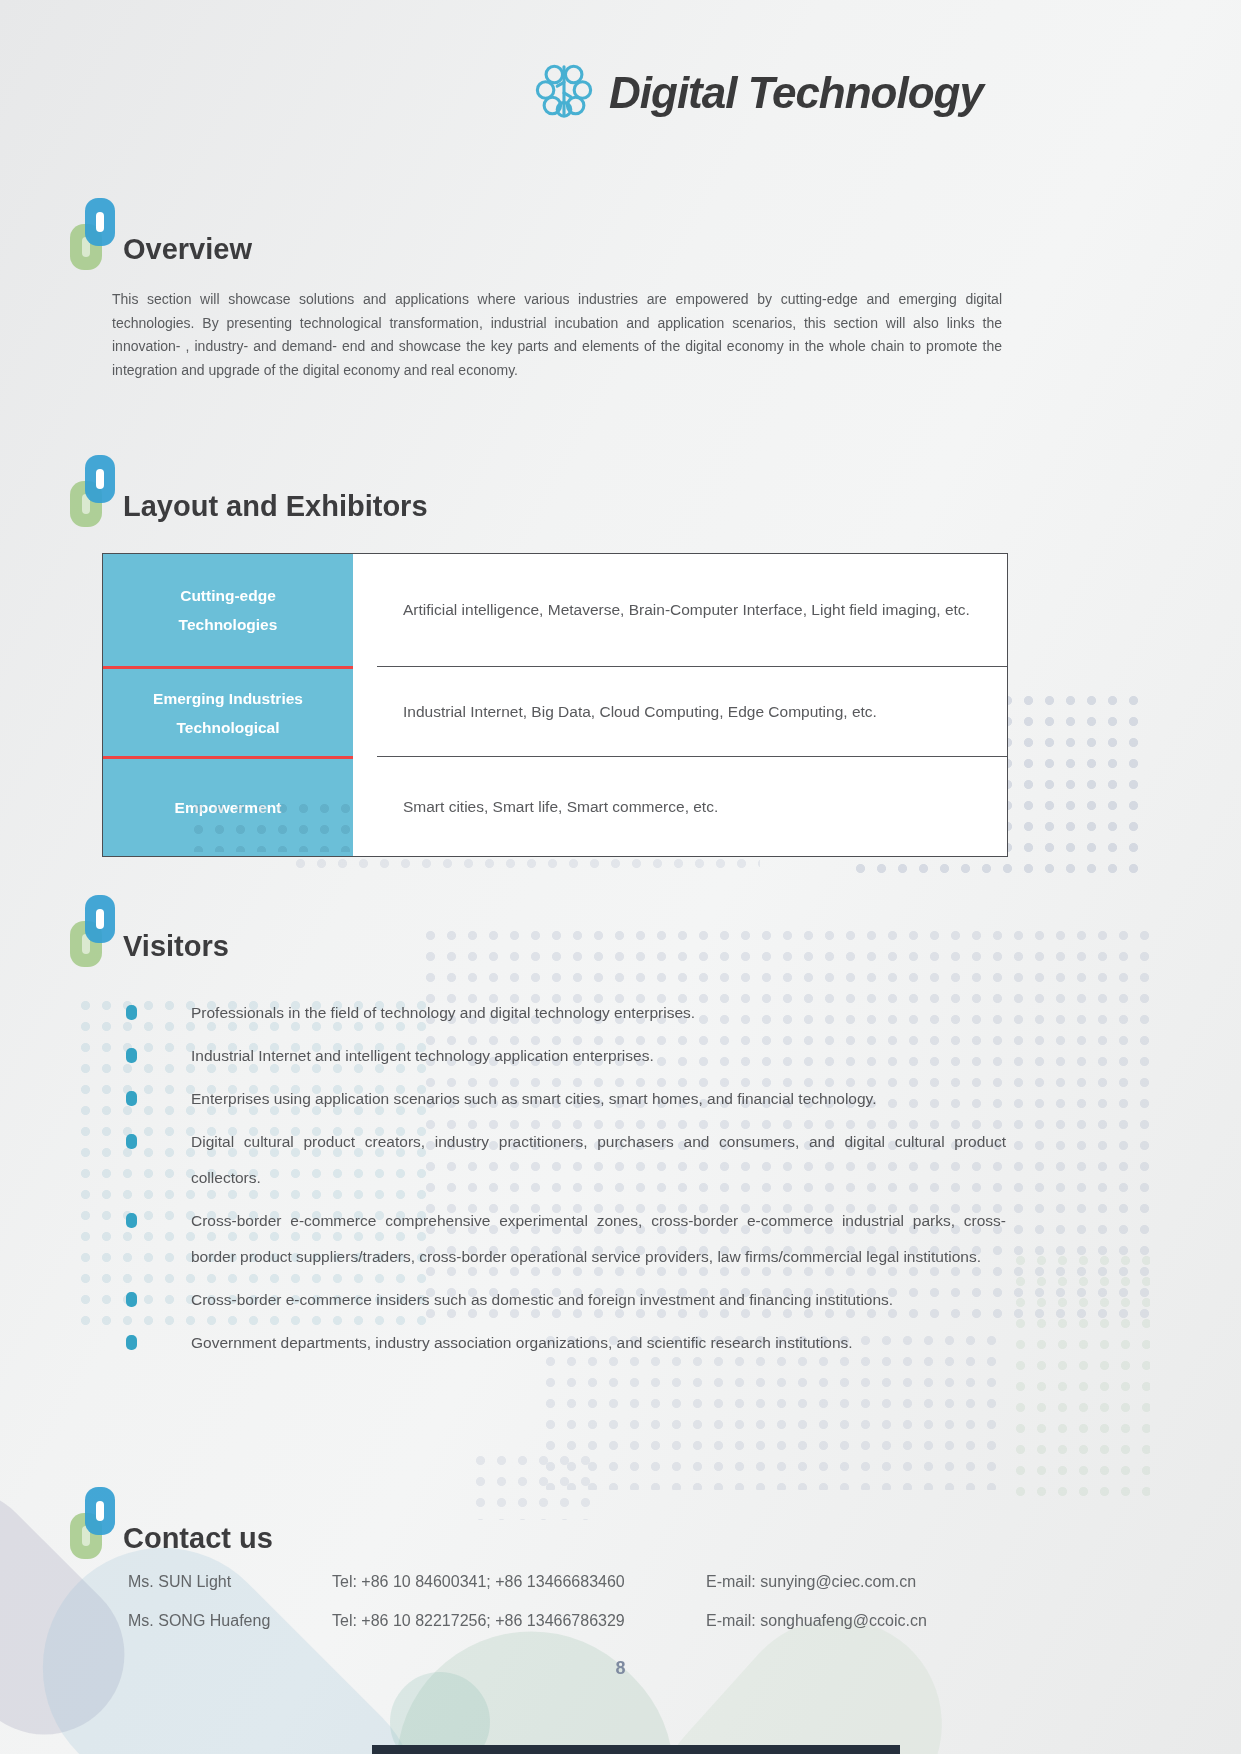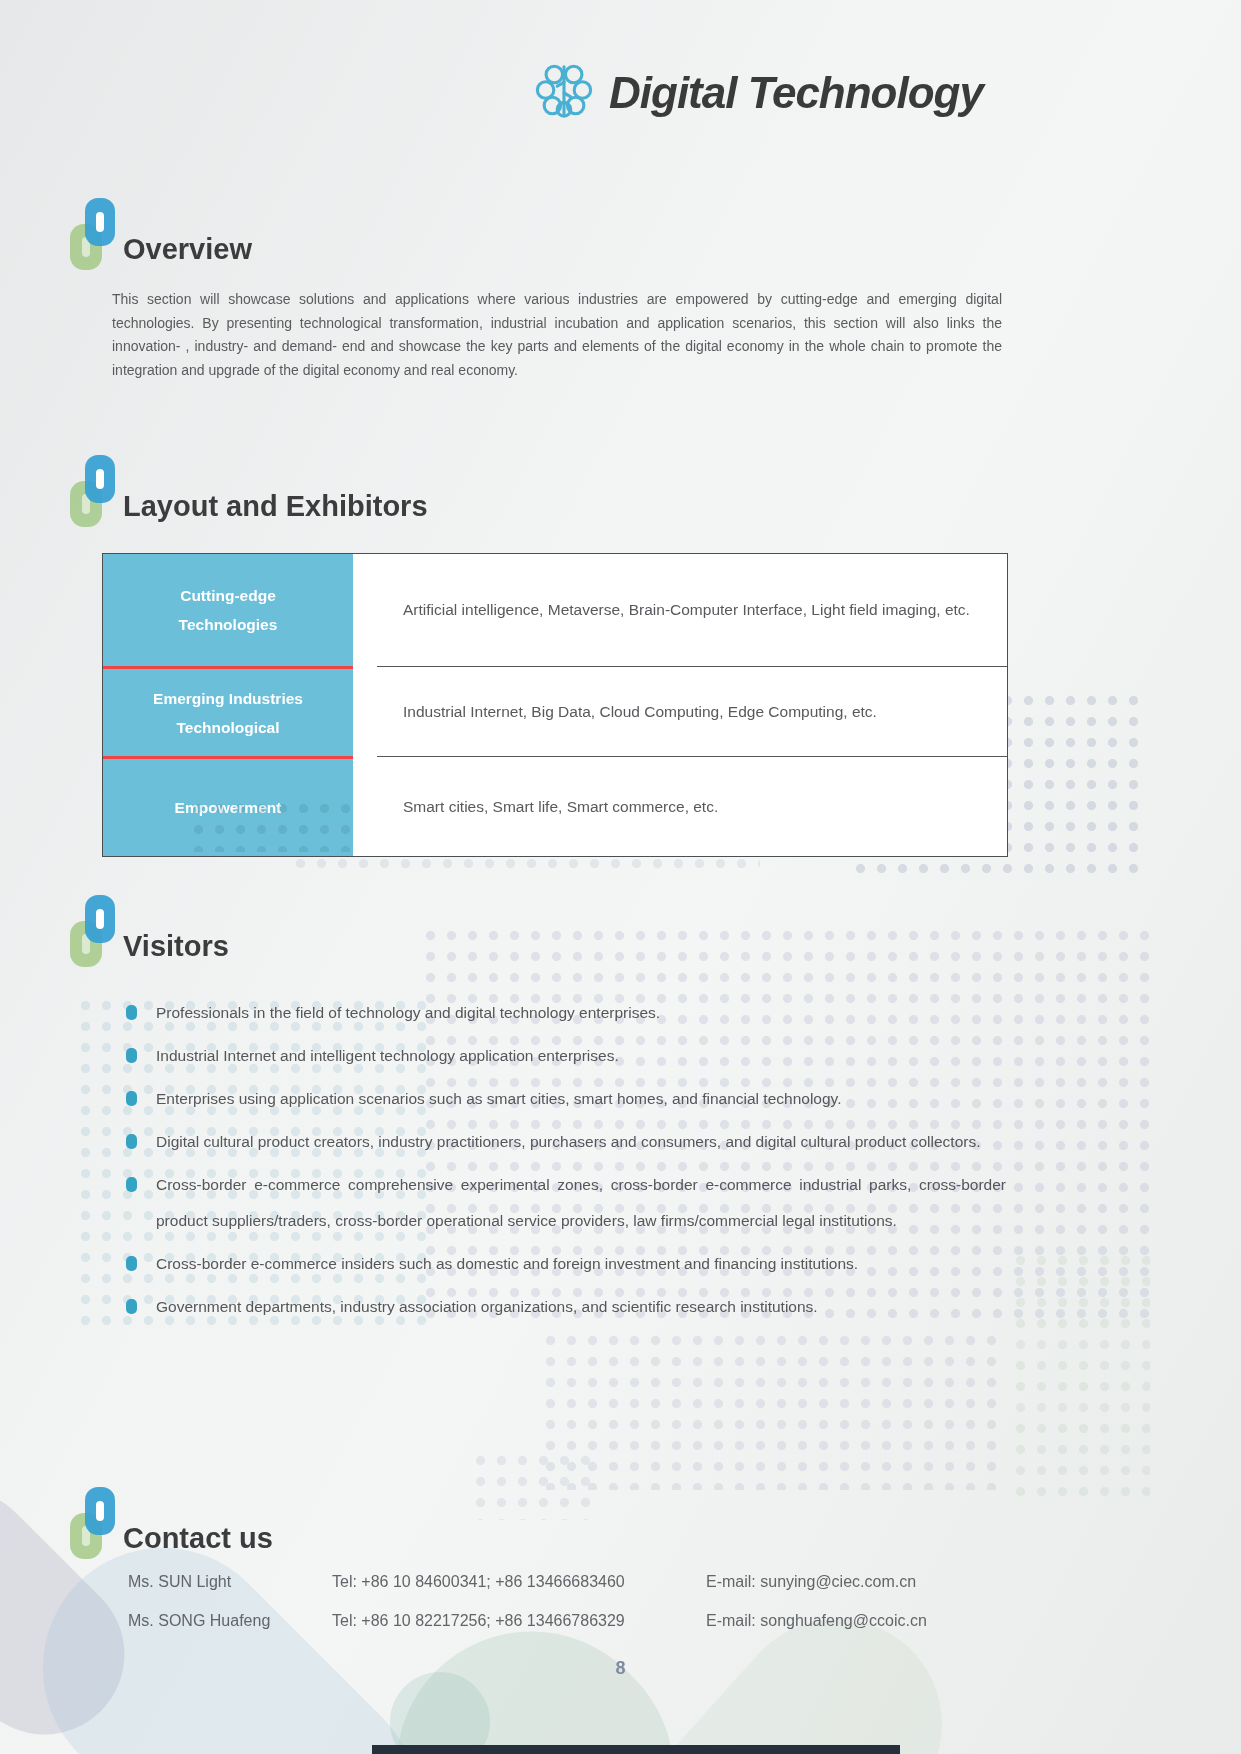--- a/index.html
+++ b/index.html
@@ -43,21 +43,21 @@
   .t-row { display:flex; }
   .t-row.r1 { height:112px; } .t-row.r2 { height:90px; } .t-row.r3 { height:100px; }
   .t-cat { width:250px; flex:0 0 auto; background:#6bbfd8; color:#fff; font-weight:700; font-size:15.5px;
     line-height:29px; display:flex; align-items:center; justify-content:center; text-align:center; padding:8px 30px; }
   .t-exh { flex:1; display:flex; align-items:center; padding:0 26px; font-size:15.5px; color:#58595c;margin-left:24px; }
   .t-row + .t-row .t-cat { border-top:3px solid #ef4444; }
   .t-row + .t-row .t-exh { border-top:1.5px solid #55565a; }
   
   .v-list { position:absolute; left:126px; top:995px; width:880px; z-index:2; }
   .v-item { position:relative; padding-left:30px; margin-bottom:7px; }
-  .v-item p { font-size:15.5px; line-height:36px; color:#555659; text-align:justify; }
+  .v-item p { font-size:15.5px; line-height:36px; color:#555659; text-align:justify;margin-left:35px; }
   .v-bullet { position:absolute; left:0; top:10px; width:11px; height:15px; border-radius:5px; background:#35a3c4; }
   
   .c-rows { position:absolute; left:0; top:1573px; width:1241px; z-index:2; }
   .c-row { position:relative; height:39px; }
   .c-row span { position:absolute; font-size:16px; color:#626568; white-space:nowrap; }
   .c-name { left:128px; } .c-tel { left:332px; } .c-mail { left:706px; }
   
   .page-num { position:absolute; left:0; top:1658px; width:1241px; text-align:center;
     font-size:18px; font-weight:700; color:#7e8aa0; z-index:2; }
 </style>

